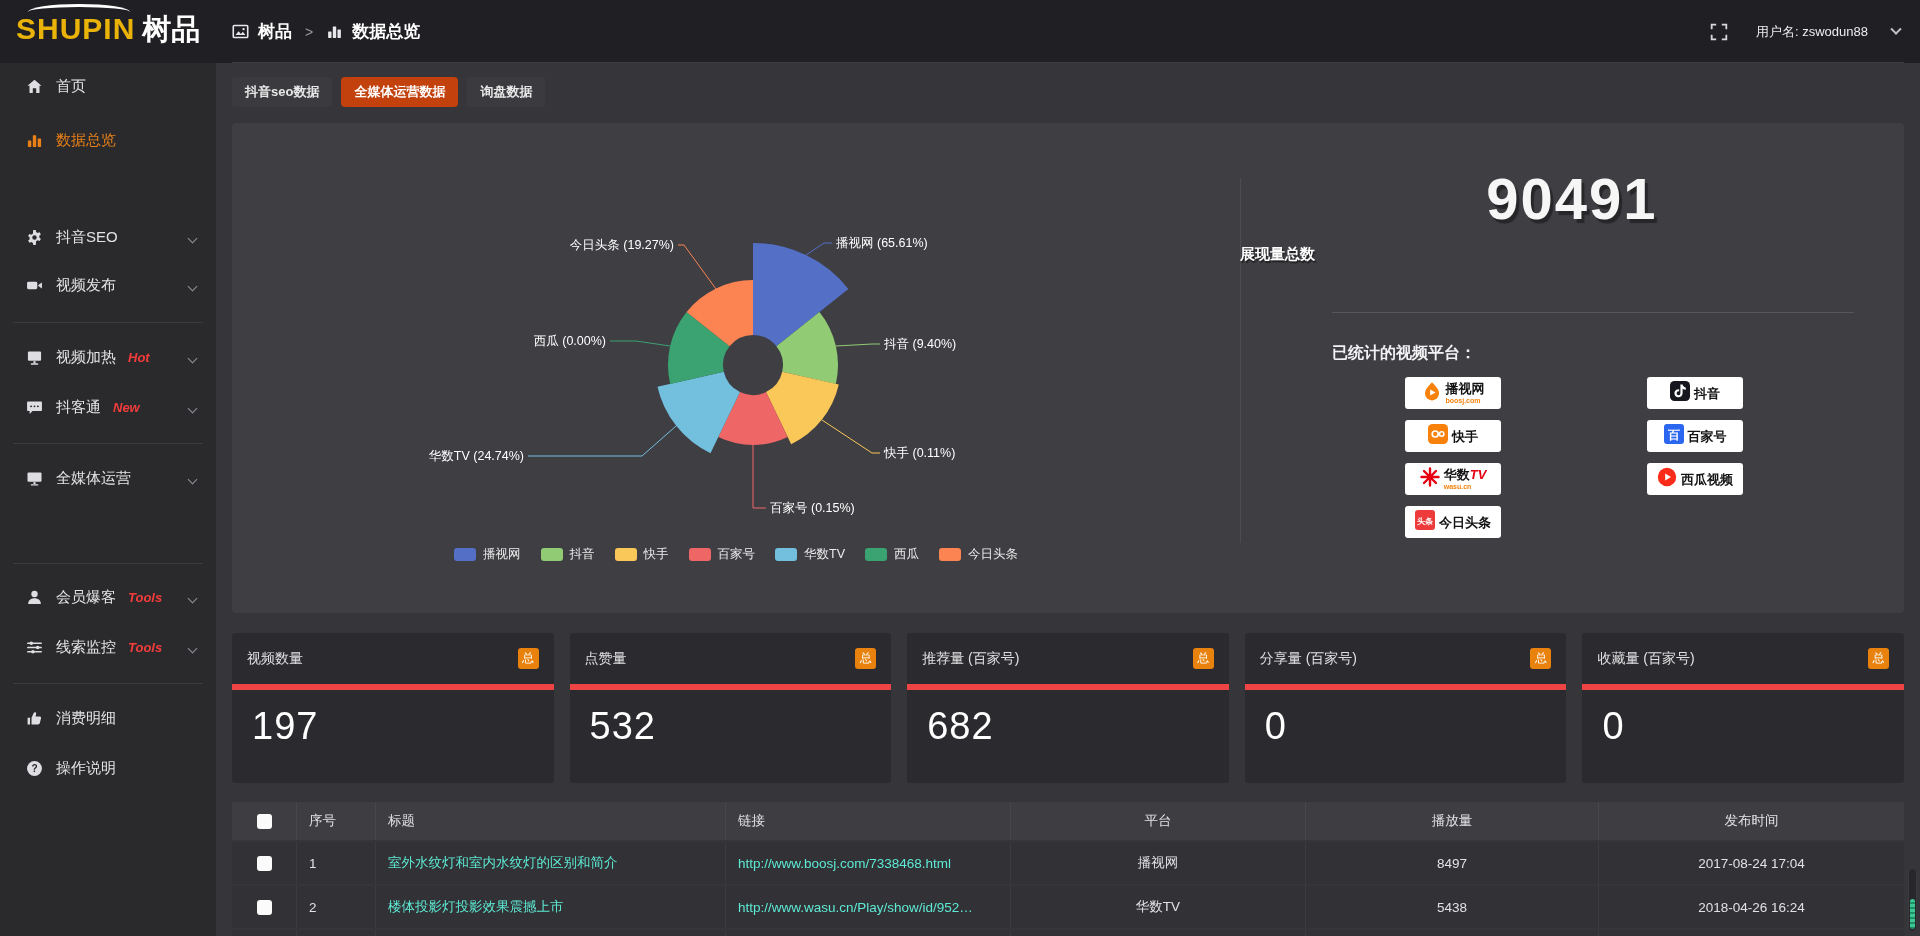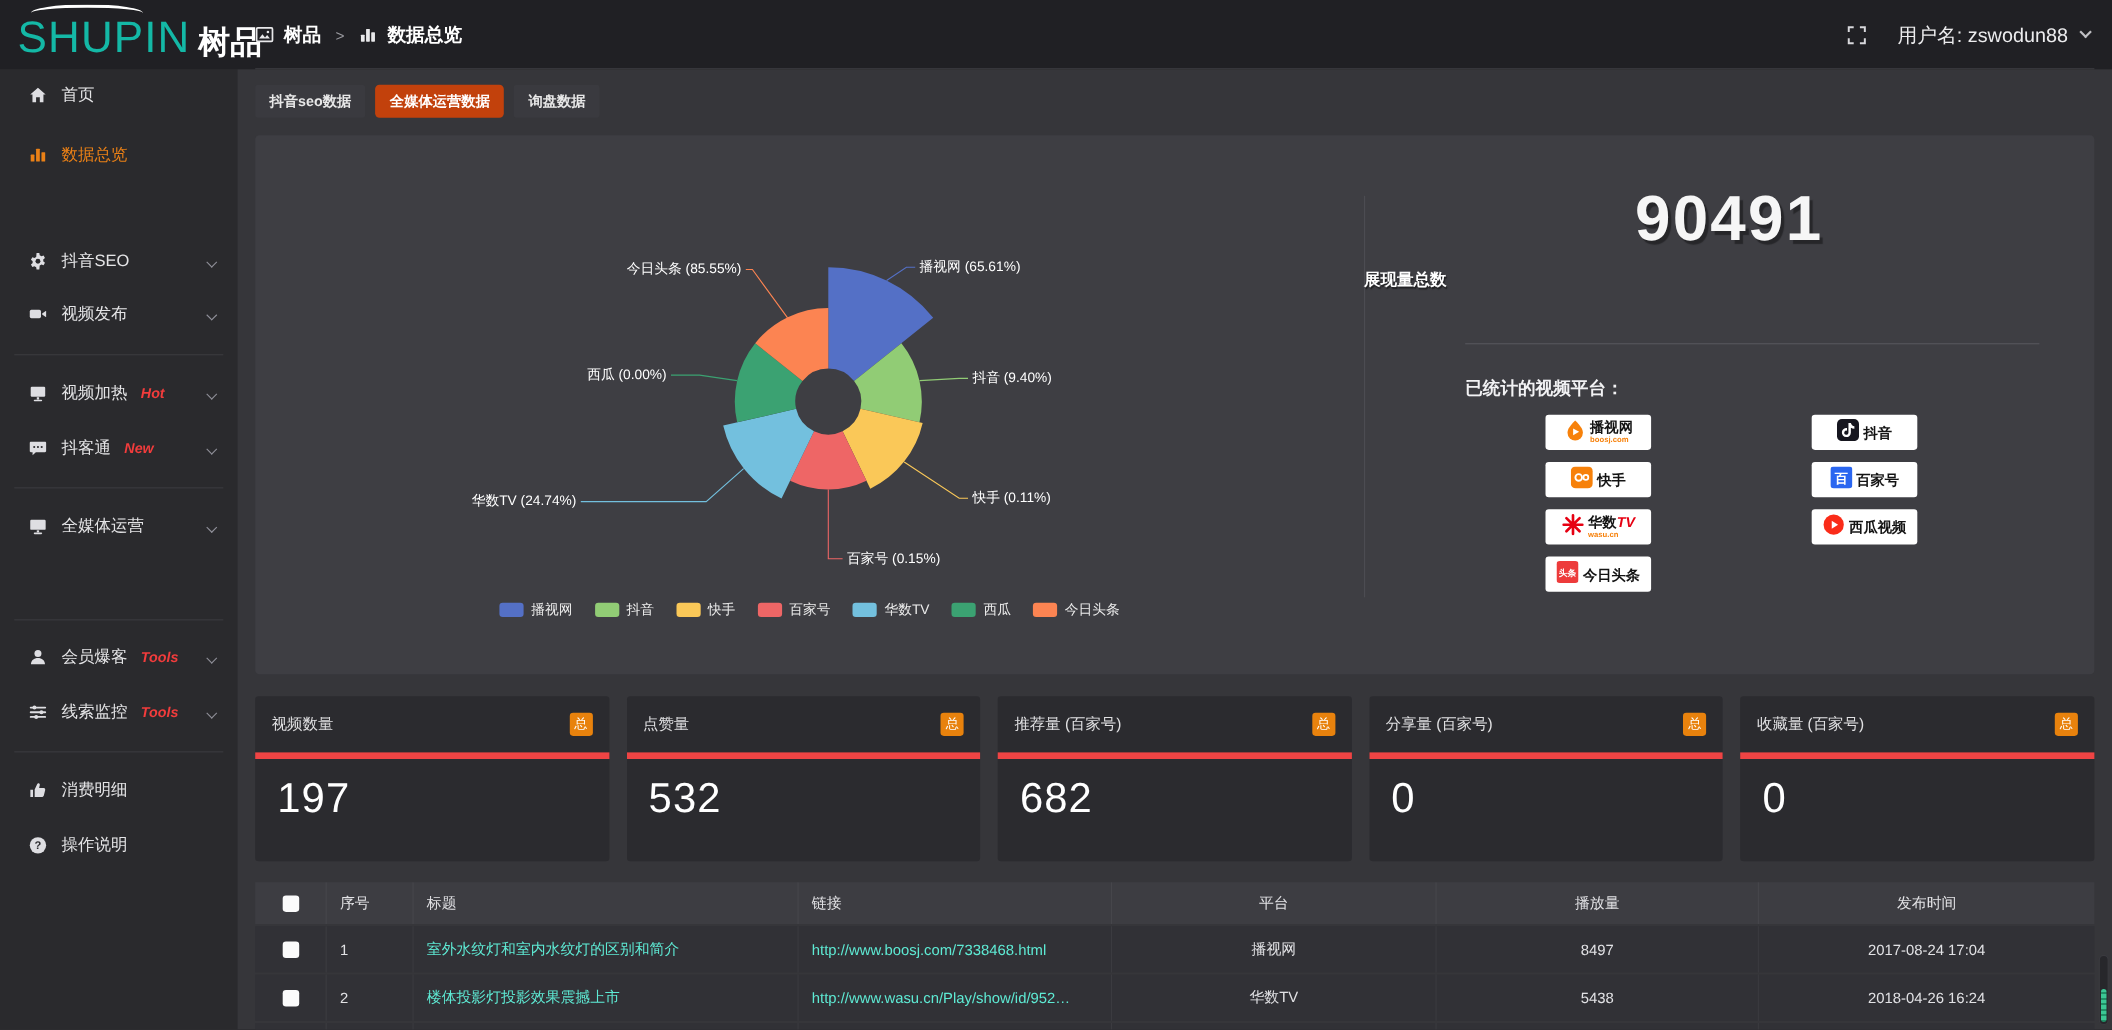--- a/index.html
+++ b/index.html
@@ -2,29 +2,29 @@
 <html><head>
 <meta charset="utf-8">
 <style>
   *{margin:0;padding:0;box-sizing:border-box}
   body{background:#1a1a1c;font-family:"Liberation Sans",sans-serif}
   #app{position:relative;width:1920px;height:936px;overflow:hidden;background:#36363a;color:#e8e8e8}
   
   #topbar{position:absolute;left:0;top:0;width:100%;height:63px;background:#202024;z-index:6}
   .bar-line{position:absolute;left:232px;right:16px;bottom:0;height:1px;background:#3c3c41}
   #logo{position:absolute;left:16px;top:14px;display:flex;align-items:flex-end;gap:7px;cursor:pointer}
-  .logo-en{position:relative;font-size:40px;font-weight:normal;letter-spacing:1px;color:#14b8a6;line-height:1}
+  .logo-en{position:relative;font-size:30px;font-weight:bold;letter-spacing:1px;color:#eab308;line-height:1}
   .logo-arc{position:absolute;left:12px;top:-10px;width:102px;height:16px;border-top:3px solid #fff;border-radius:50% 50% 0 0}
   .logo-cn{font-size:29px;font-weight:bold;color:#fff;line-height:1}
   #breadcrumb{position:absolute;left:232px;top:0;height:63px;display:flex;align-items:center;gap:9px;font-size:17px;font-weight:bold;color:#fff}
   .bc-ic{width:17px;height:17px;display:flex;color:#e8e8ea}
   .bc-sep{color:#9a9aa0;font-size:14px;font-weight:normal;margin:0 4px}
   #topbar-right{position:absolute;right:20px;top:0;height:63px;display:flex;align-items:center;gap:28px}
   #fullscreen{width:18px;height:18px;display:flex;cursor:pointer;color:#d8d8dc}
-  #user-menu{display:flex;align-items:center;gap:12px;font-size:18px;color:#ececee;cursor:pointer}
+  #user-menu{display:flex;align-items:center;gap:24px;font-size:13px;color:#ececee;cursor:pointer}
   .caret{width:8px;height:8px;border-right:2px solid #c0c0c4;border-bottom:2px solid #c0c0c4;transform:rotate(45deg) translate(-2px,-2px)}
   
   #sidebar{position:absolute;left:0;top:63px;width:216px;height:873px;background:#2a2a2d;z-index:5}
   .side-item{position:absolute;left:0;width:100%;height:34px;display:flex;align-items:center;padding-left:26px;cursor:pointer;color:#e4e4e6;font-size:15px}
   .side-item .ic{width:17px;height:17px;margin-right:13px;display:flex;color:#dedee2;flex:none}
   .side-item .ic svg{width:100%;height:100%}
   .side-item.active{color:#ea8016}
   .side-item.active .ic{color:#ea8016}
   .side-badge{margin-left:12px;font-size:13px;font-style:italic;font-weight:bold}
   .chev{position:absolute;right:20px;top:15px;width:7px;height:7px;border-right:1.7px solid #90909a;border-bottom:1.7px solid #90909a;transform:rotate(45deg)}
@@ -268,21 +268,21 @@
           <polyline points="444,303 410,333 296,333" fill="none" stroke="#73c0de" stroke-width="1"></polyline>
           <polyline points="438,223 404,218 378,218" fill="none" stroke="#3ba272" stroke-width="1"></polyline>
           <polyline points="484,166 452,122 446,122" fill="none" stroke="#fc8452" stroke-width="1"></polyline>
         </svg>
         <div class="pie-label" style="left: 604px; top: 120px;">播视网 (65.61%)</div>
         <div class="pie-label" style="left: 652px; top: 221px;">抖音 (9.40%)</div>
         <div class="pie-label" style="left: 652px; top: 330px;">快手 (0.11%)</div>
         <div class="pie-label" style="left: 538px; top: 385px;">百家号 (0.15%)</div>
         <div class="pie-label r" style="left: 292px; top: 333px;">华数TV (24.74%)</div>
         <div class="pie-label r" style="left: 374px; top: 218px;">西瓜 (0.00%)</div>
-        <div class="pie-label r" style="left: 442px; top: 122px;">今日头条 (85.55%)</div>
+        <div class="pie-label r" style="left: 442px; top: 122px;">今日头条 (19.27%)</div>
         <div id="legend">
           <span class="lg-item">
             <span class="lg-sw" style="background: rgb(84, 112, 198);"></span>
             <span>播视网</span>
           </span>
           <span class="lg-item">
             <span class="lg-sw" style="background: rgb(145, 204, 117);"></span>
             <span>抖音</span>
           </span>
           <span class="lg-item">

